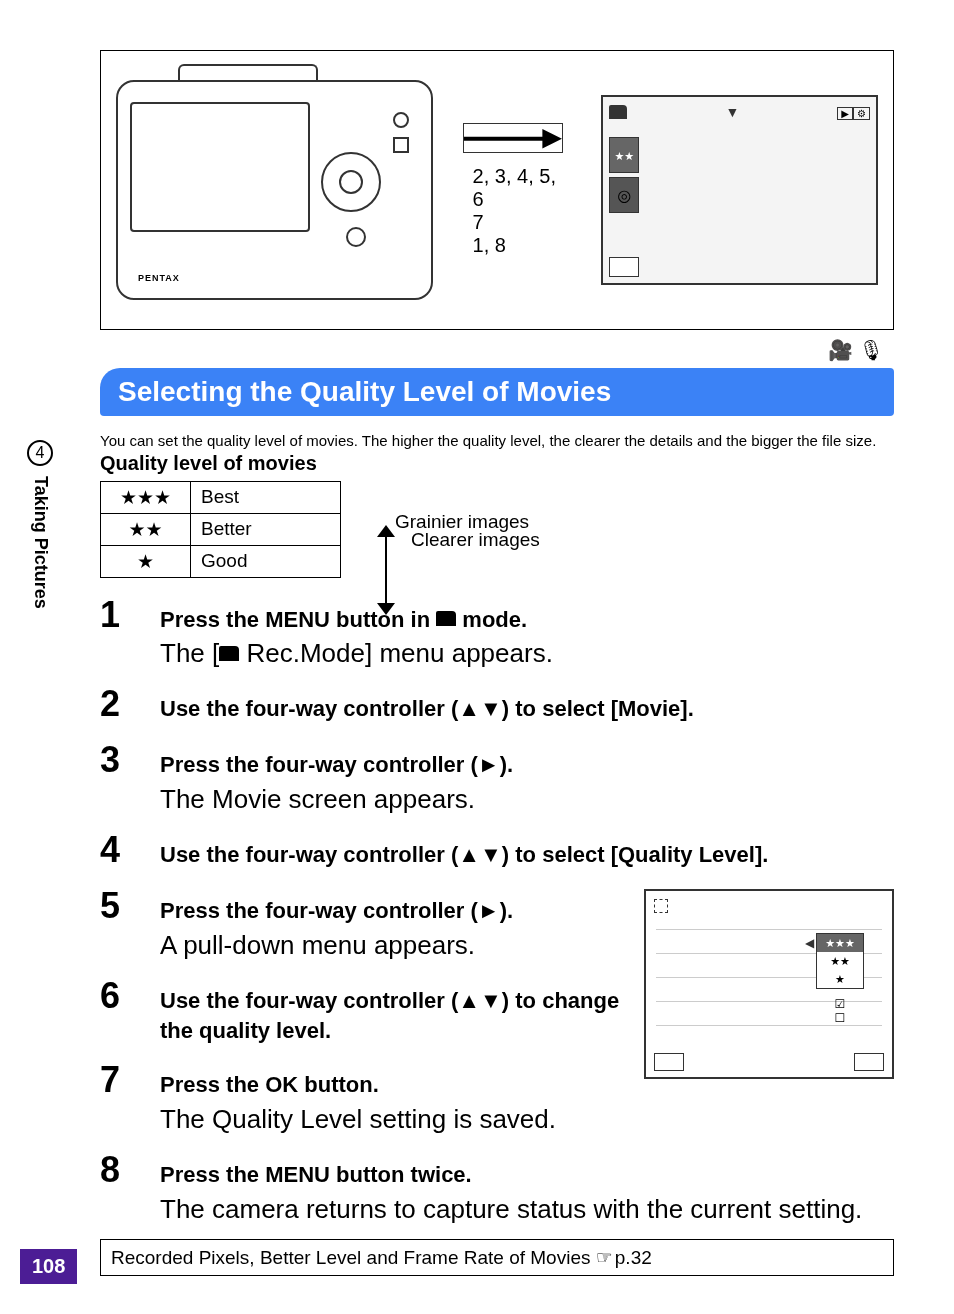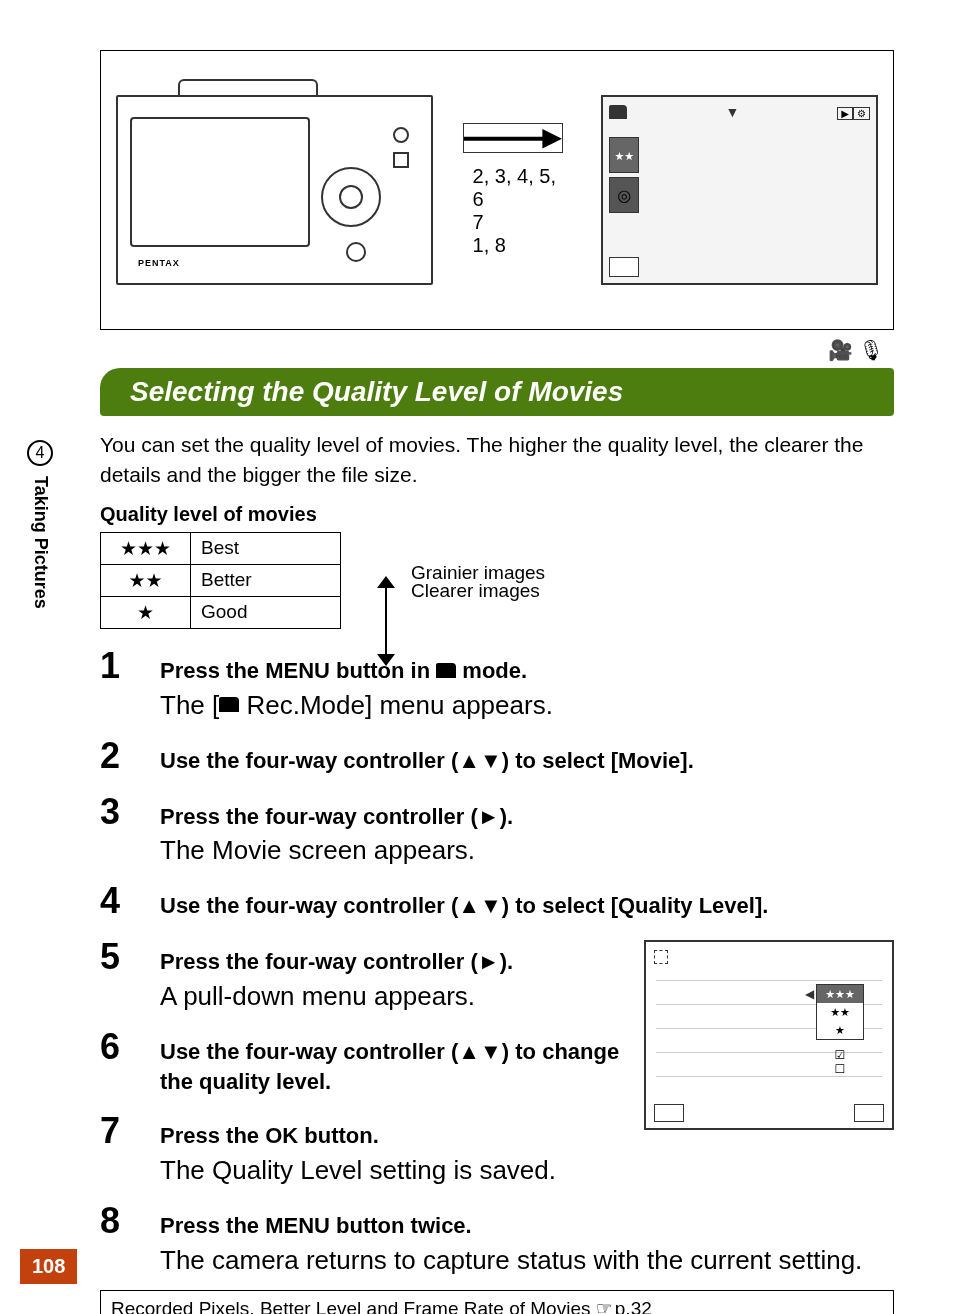--- a/index.html
+++ b/index.html
@@ -18,23 +18,23 @@
       border: 1.5px solid #000;
       height: 280px;
       margin-bottom: 8px;
       display: flex;
       align-items: center;
       padding: 15px;
       gap: 30px;
     }
     .camera-illus {
       width: 320px;
-      height: 190px;
+      height: 220px;
       border: 2px solid #333;
-      border-radius: 2px;
+      border-radius: 18px;
       position: relative;
       background: #fff;
       padding-left: 38px;
     }
     .camera-illus .top {
       position:absolute; top:-18px; left:60px; width:140px; height:18px; border:2px solid #333; border-bottom:none; border-radius:6px 6px 0 0;
     }
     .camera-illus .screen {
       position:absolute; left:12px; top:20px; width:180px; height:130px; border:2px solid #333; border-radius:4px;
     }
@@ -74,49 +74,48 @@
     .lcd .topbar { display:flex; justify-content:space-between; align-items:center; }
     .lcd .cam-icon { width:18px; height:14px; background:#333; border-radius:2px 4px 0 0; }
     .lcd .arrow-down { color:#333; font-size:14px; }
     .lcd .badge { border:1px solid #333; padding:0 3px; font-size:10px; }
     .lcd .tabs { position:absolute; left:6px; top:40px; display:flex; flex-direction:column; gap:4px; }
     .lcd .tab { width:30px; height:36px; border:1px solid #333; background:#888; }
     .lcd .tab.act { background:#666; }
     .lcd .foot { position:absolute; left:6px; bottom:6px; width:30px; height:20px; border:1px solid #333; background:#fff; }
     .mode-icons { text-align:right; font-size:20px; margin-bottom:6px; padding-right:10px; }
     .section-header {
-      background: #4d7c0f;
+      background: #3b82f6;
       color: #fff;
       font-size: 28px;
       font-weight: bold;
-      padding: 8px 30px;
+      padding: 8px 18px;
       border-radius: 20px 4px 4px 4px;
       margin-bottom: 14px;
-      font-style: italic;
-    }
-    .body-text { font-size: 21px; line-height:1.45; margin-bottom:12px; }
+    }
+    .body-text { font-size: 15px; line-height:1.45; }
     .sub-heading { font-size:20px; font-weight:bold; margin-bottom:6px; }
     .quality-table {
       border-collapse: collapse;
       width: 100%;
       margin-bottom: 16px;
     }
     .quality-table td {
       border: 1px solid #000;
       padding: 4px 10px;
       font-size: 19px;
       vertical-align: middle;
     }
     .quality-table td.sym { text-align:center; width:90px; }
     .quality-table td.name { width:150px; }
     .quality-table td.range { border:none; position:relative; }
     .range-cell { position:relative; height:100%; }
     .range-svg { position:absolute; left:20px; top:-4px; width:30px; height:90px; }
     .range-top { position:absolute; left:60px; top:0; }
-    .range-bot { position:absolute; left:60px; bottom:-4px; }
+    .range-bot { position:absolute; left:44px; bottom:-4px; }
     .steps { }
     .step { margin-bottom:14px; }
     .step-row { display:flex; gap:20px; align-items:baseline; }
     .step-num { font-size:36px; font-weight:bold; width:40px; flex-shrink:0; }
     .step-body { flex:1; }
     .step-title { font-size:22px; font-weight:bold; line-height:1.35; }
     .step-desc { font-size:26px; margin-top:4px; }
     .inline-ui { font-family: Arial; font-weight:bold;}
     .cam-inline-icon { display:inline-block; width:20px; height:15px; background:#000; border-radius:2px 4px 0 0; vertical-align:middle; position:relative; top:-2px;}
     .ref-box {
@@ -136,21 +135,21 @@
     }
     .side-label {
       writing-mode: vertical-rl;
       font-weight:bold;
       font-size:18px;
       margin:0 auto;
     }
     .page-num {
       position:absolute;
       left:20px; bottom:30px;
-      background:#c2410c; color:#fff;
+      background:#4c1d95; color:#fff;
       font-weight:bold;
       font-size:20px;
       padding:6px 12px;
     }
     .float-lcd {
       float:right;
       width:250px;
       height:190px;
       border:2px solid #333;
       margin-left:14px;

